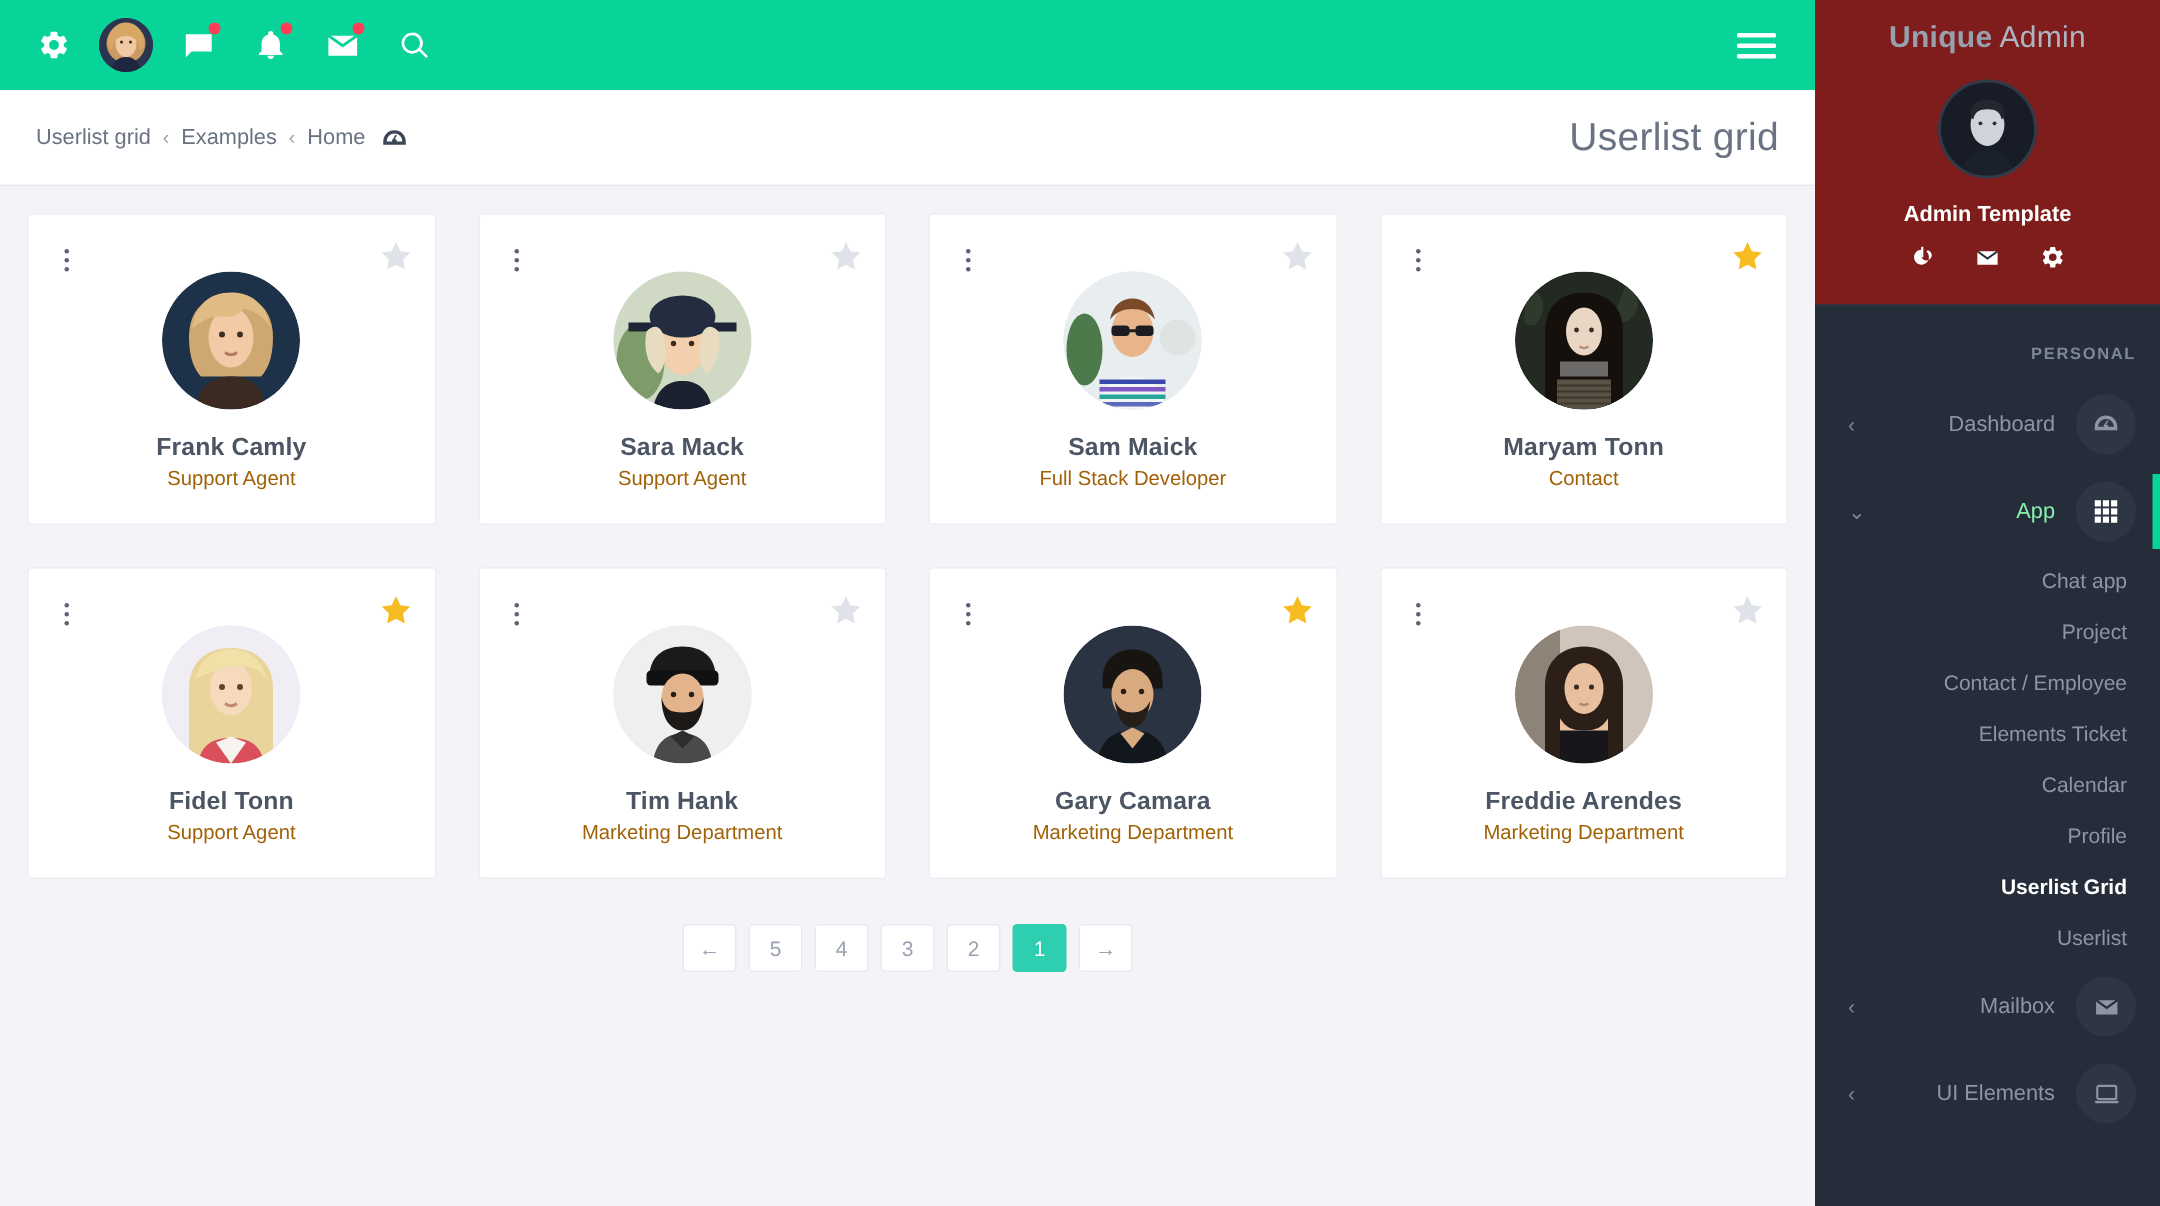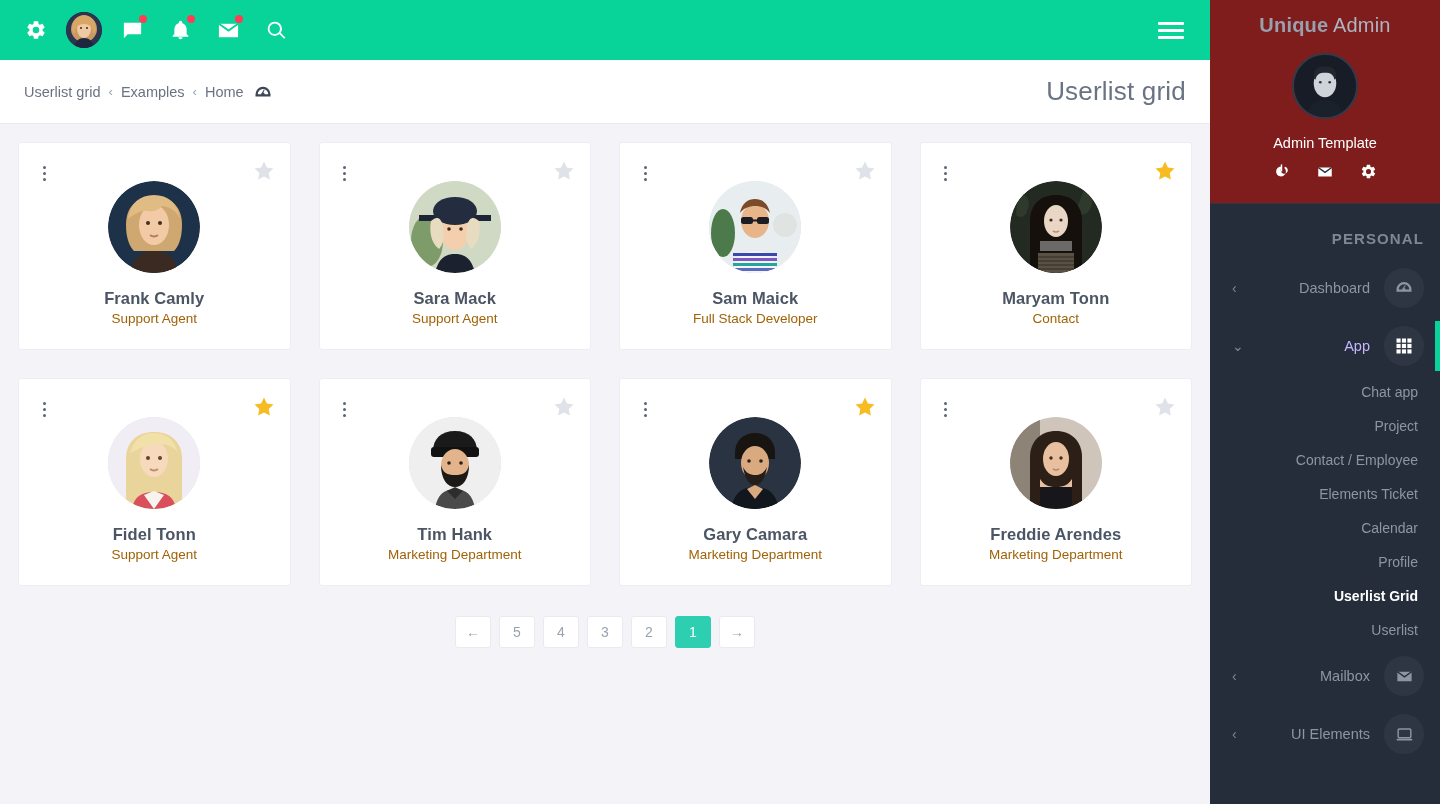--- a/index.html
+++ b/index.html
@@ -71,34 +71,34 @@
   
   .sidebar { width: 230px; height: 804px; background: #262d3a; flex: none;
              overflow: hidden; position: relative; }
   .sb-head { padding: 14px 0 22px; display: flex; flex-direction: column;
              align-items: center; background: #7f1d1d; }
   .sb-logo { font-size: 20px; color: #aeb5c2; letter-spacing: .2px; }
   .sb-logo b { color: #98a0ae; font-weight: 700; }
   .sb-avatar { width: 66px; height: 66px; border-radius: 50%; margin-top: 16px;
                overflow: hidden; background: #1d2330; border: 2px solid #323a49; }
   .sb-avatar svg { display: block; width: 100%; height: 100%; }
-  .sb-name { margin-top: 16px; font-size: 14.5px; color: #ffffff; font-weight: 400; }
+  .sb-name { margin-top: 16px; font-size: 14.5px; color: #ffffff; font-weight: 700; }
   .sb-acts { margin-top: 12px; display: flex; gap: 26px; }
   .sb-acts span { cursor: pointer; line-height: 0; }
   .sb-acts svg { fill: #ffffff; }
   .sb-divider { height: 1px; background: #2f3745; }
 
-  .sb-section { text-align: right; padding: 26px 16px 12px 0; font-size: 15px;
+  .sb-section { text-align: right; padding: 26px 16px 12px 0; font-size: 11px;
                 letter-spacing: 1.1px; color: #7e8796; font-weight: 700; }
   .sb-item { display: flex; align-items: center; justify-content: flex-end;
              gap: 14px; padding: 9px 16px 9px 20px; cursor: pointer; position: relative; }
   .sb-item .chev { position: absolute; left: 22px; color: #7e8796; font-size: 14px;
                    line-height: 1; }
   .sb-item .lbl { font-size: 14.5px; color: #8d95a4; }
-  .sb-item.active .lbl { color: #c4b5fd; }
+  .sb-item.active .lbl { color: #86efac; }
   .sb-ico { width: 40px; height: 40px; border-radius: 50%; background: #2e3embed;
             background: #2e3644; display: flex; align-items: center;
             justify-content: center; flex: none; }
   .sb-ico svg { fill: #8d95a4; }
   .sb-item.active .sb-ico svg { fill: #ffffff; }
   .sb-item.active::after { content: ""; position: absolute; right: 0; top: 4px;
             bottom: 4px; width: 5px; background: #08d49a; }
   .sb-sub { display: flex; flex-direction: column; }
   .sb-sub-item { text-align: right; padding: 9px 22px 9px 0; font-size: 14px;
                  color: #8d95a4; cursor: pointer; margin-left: 18px; }

